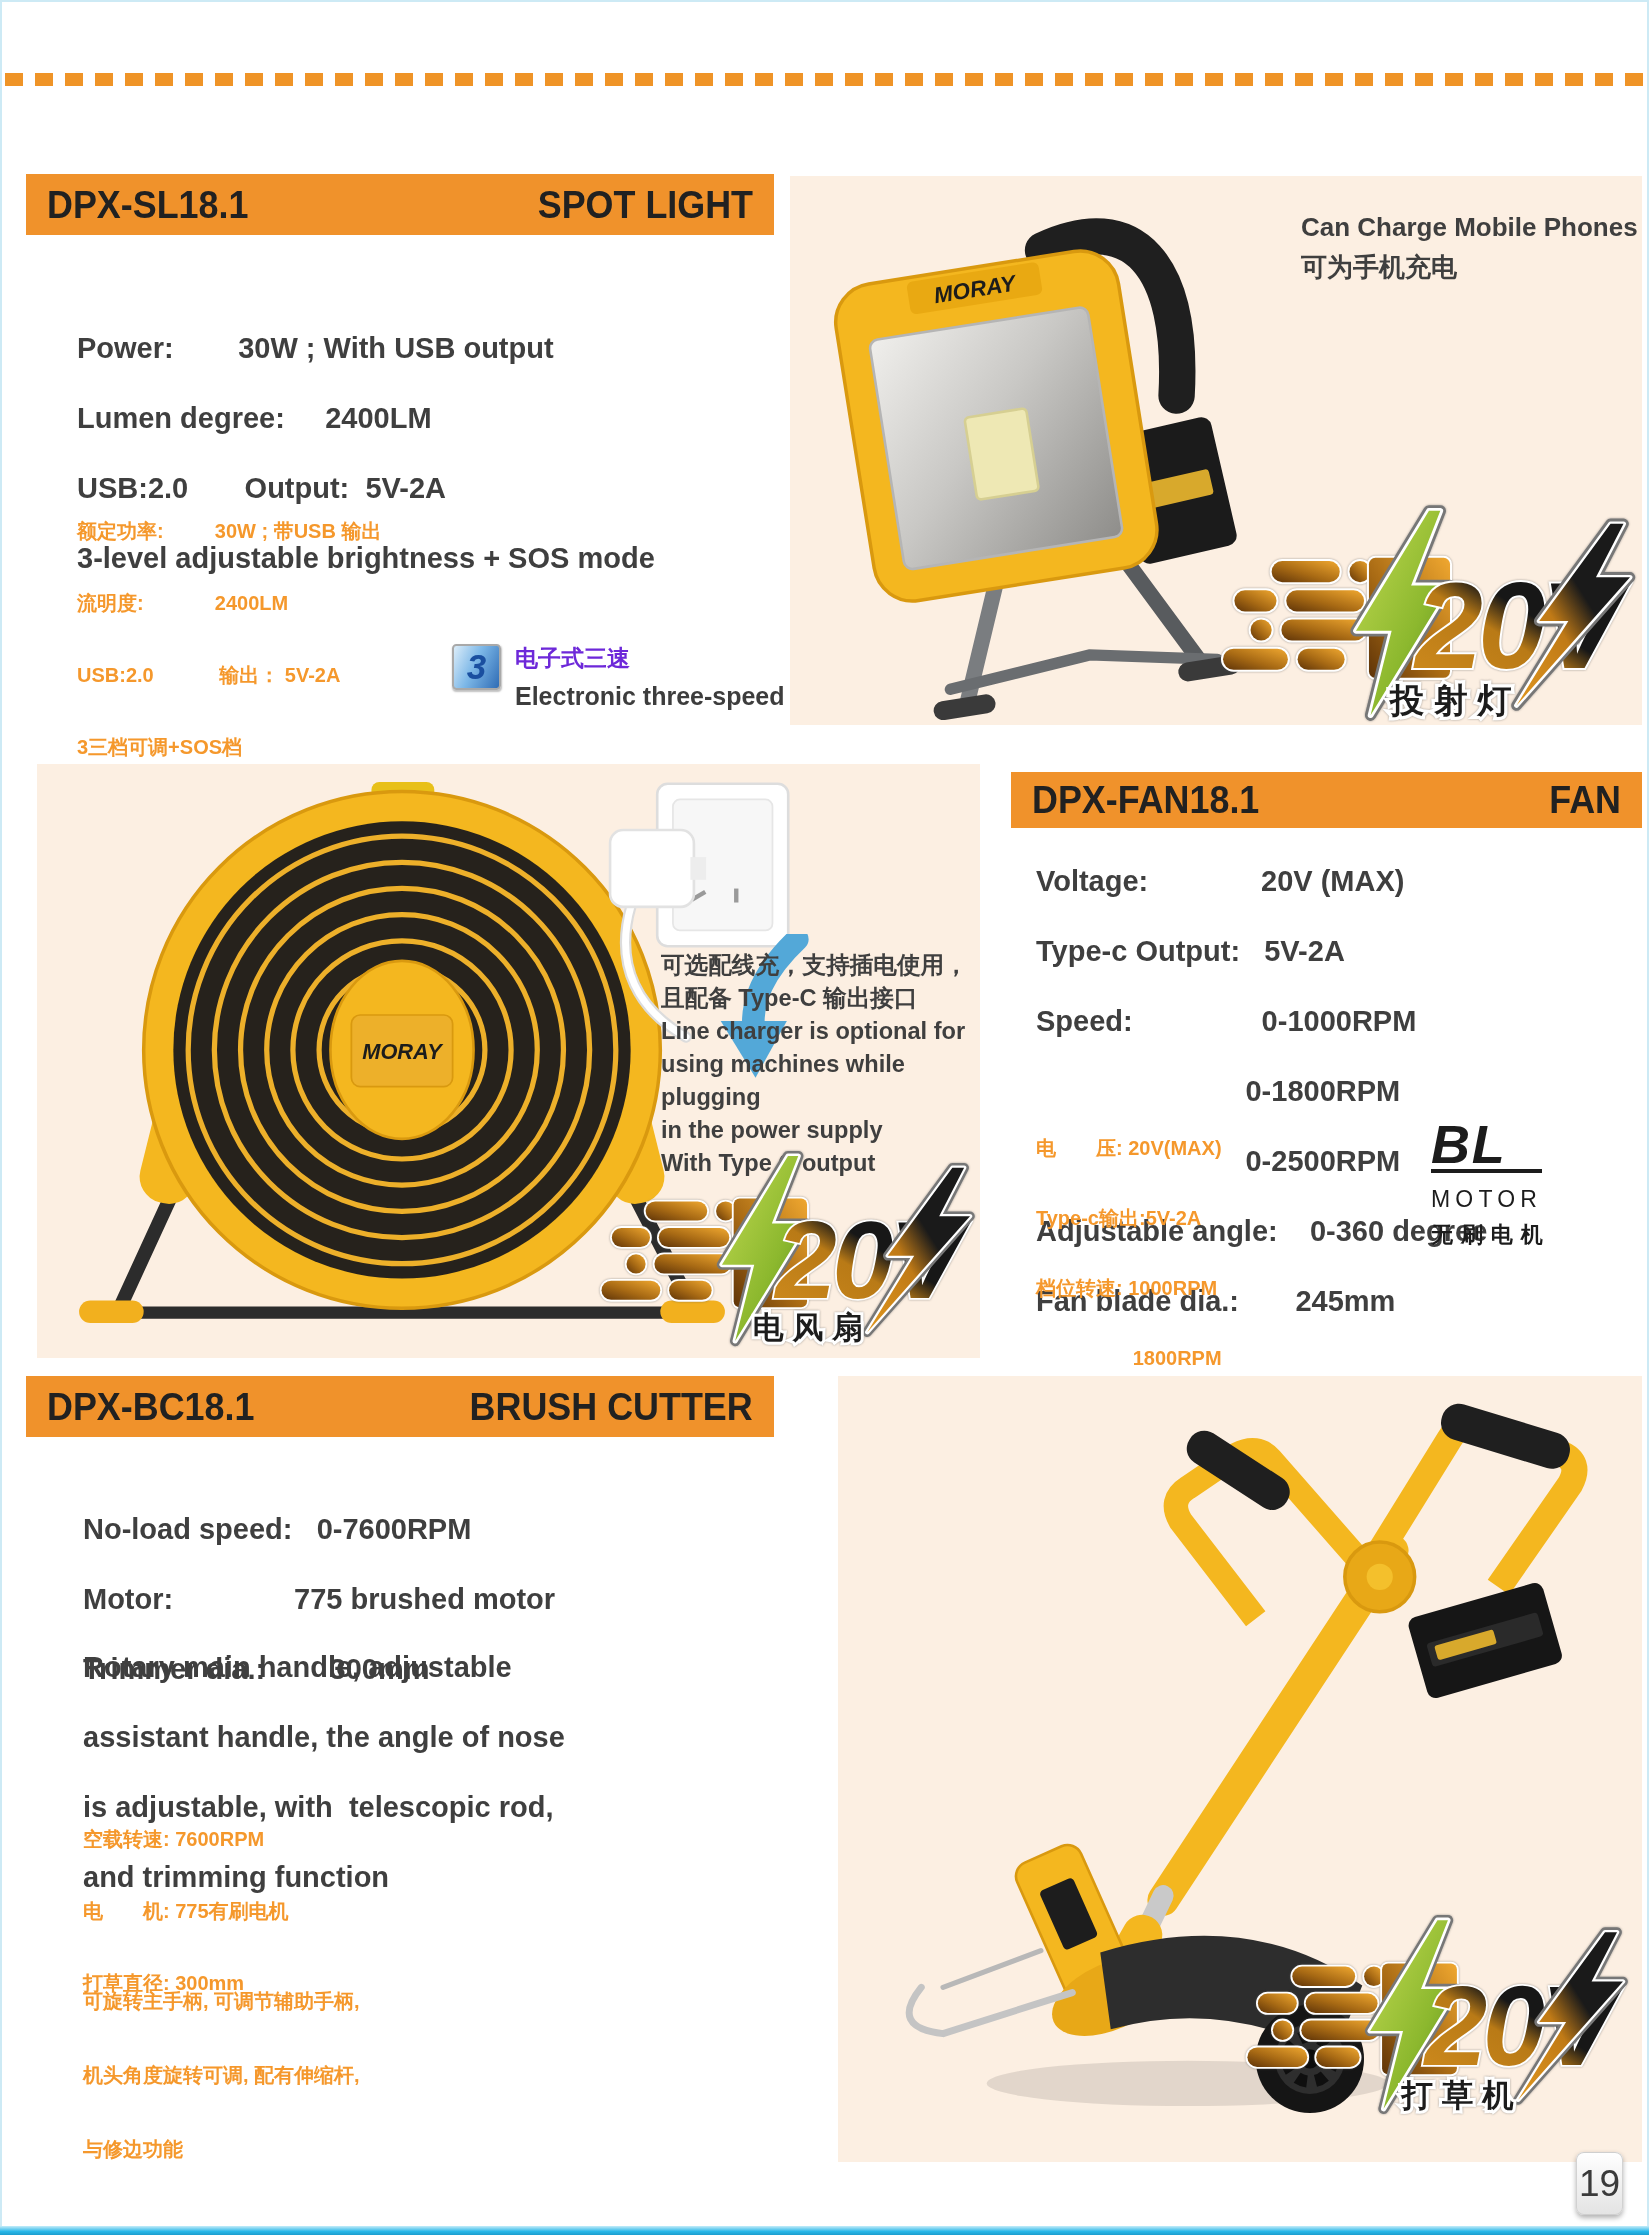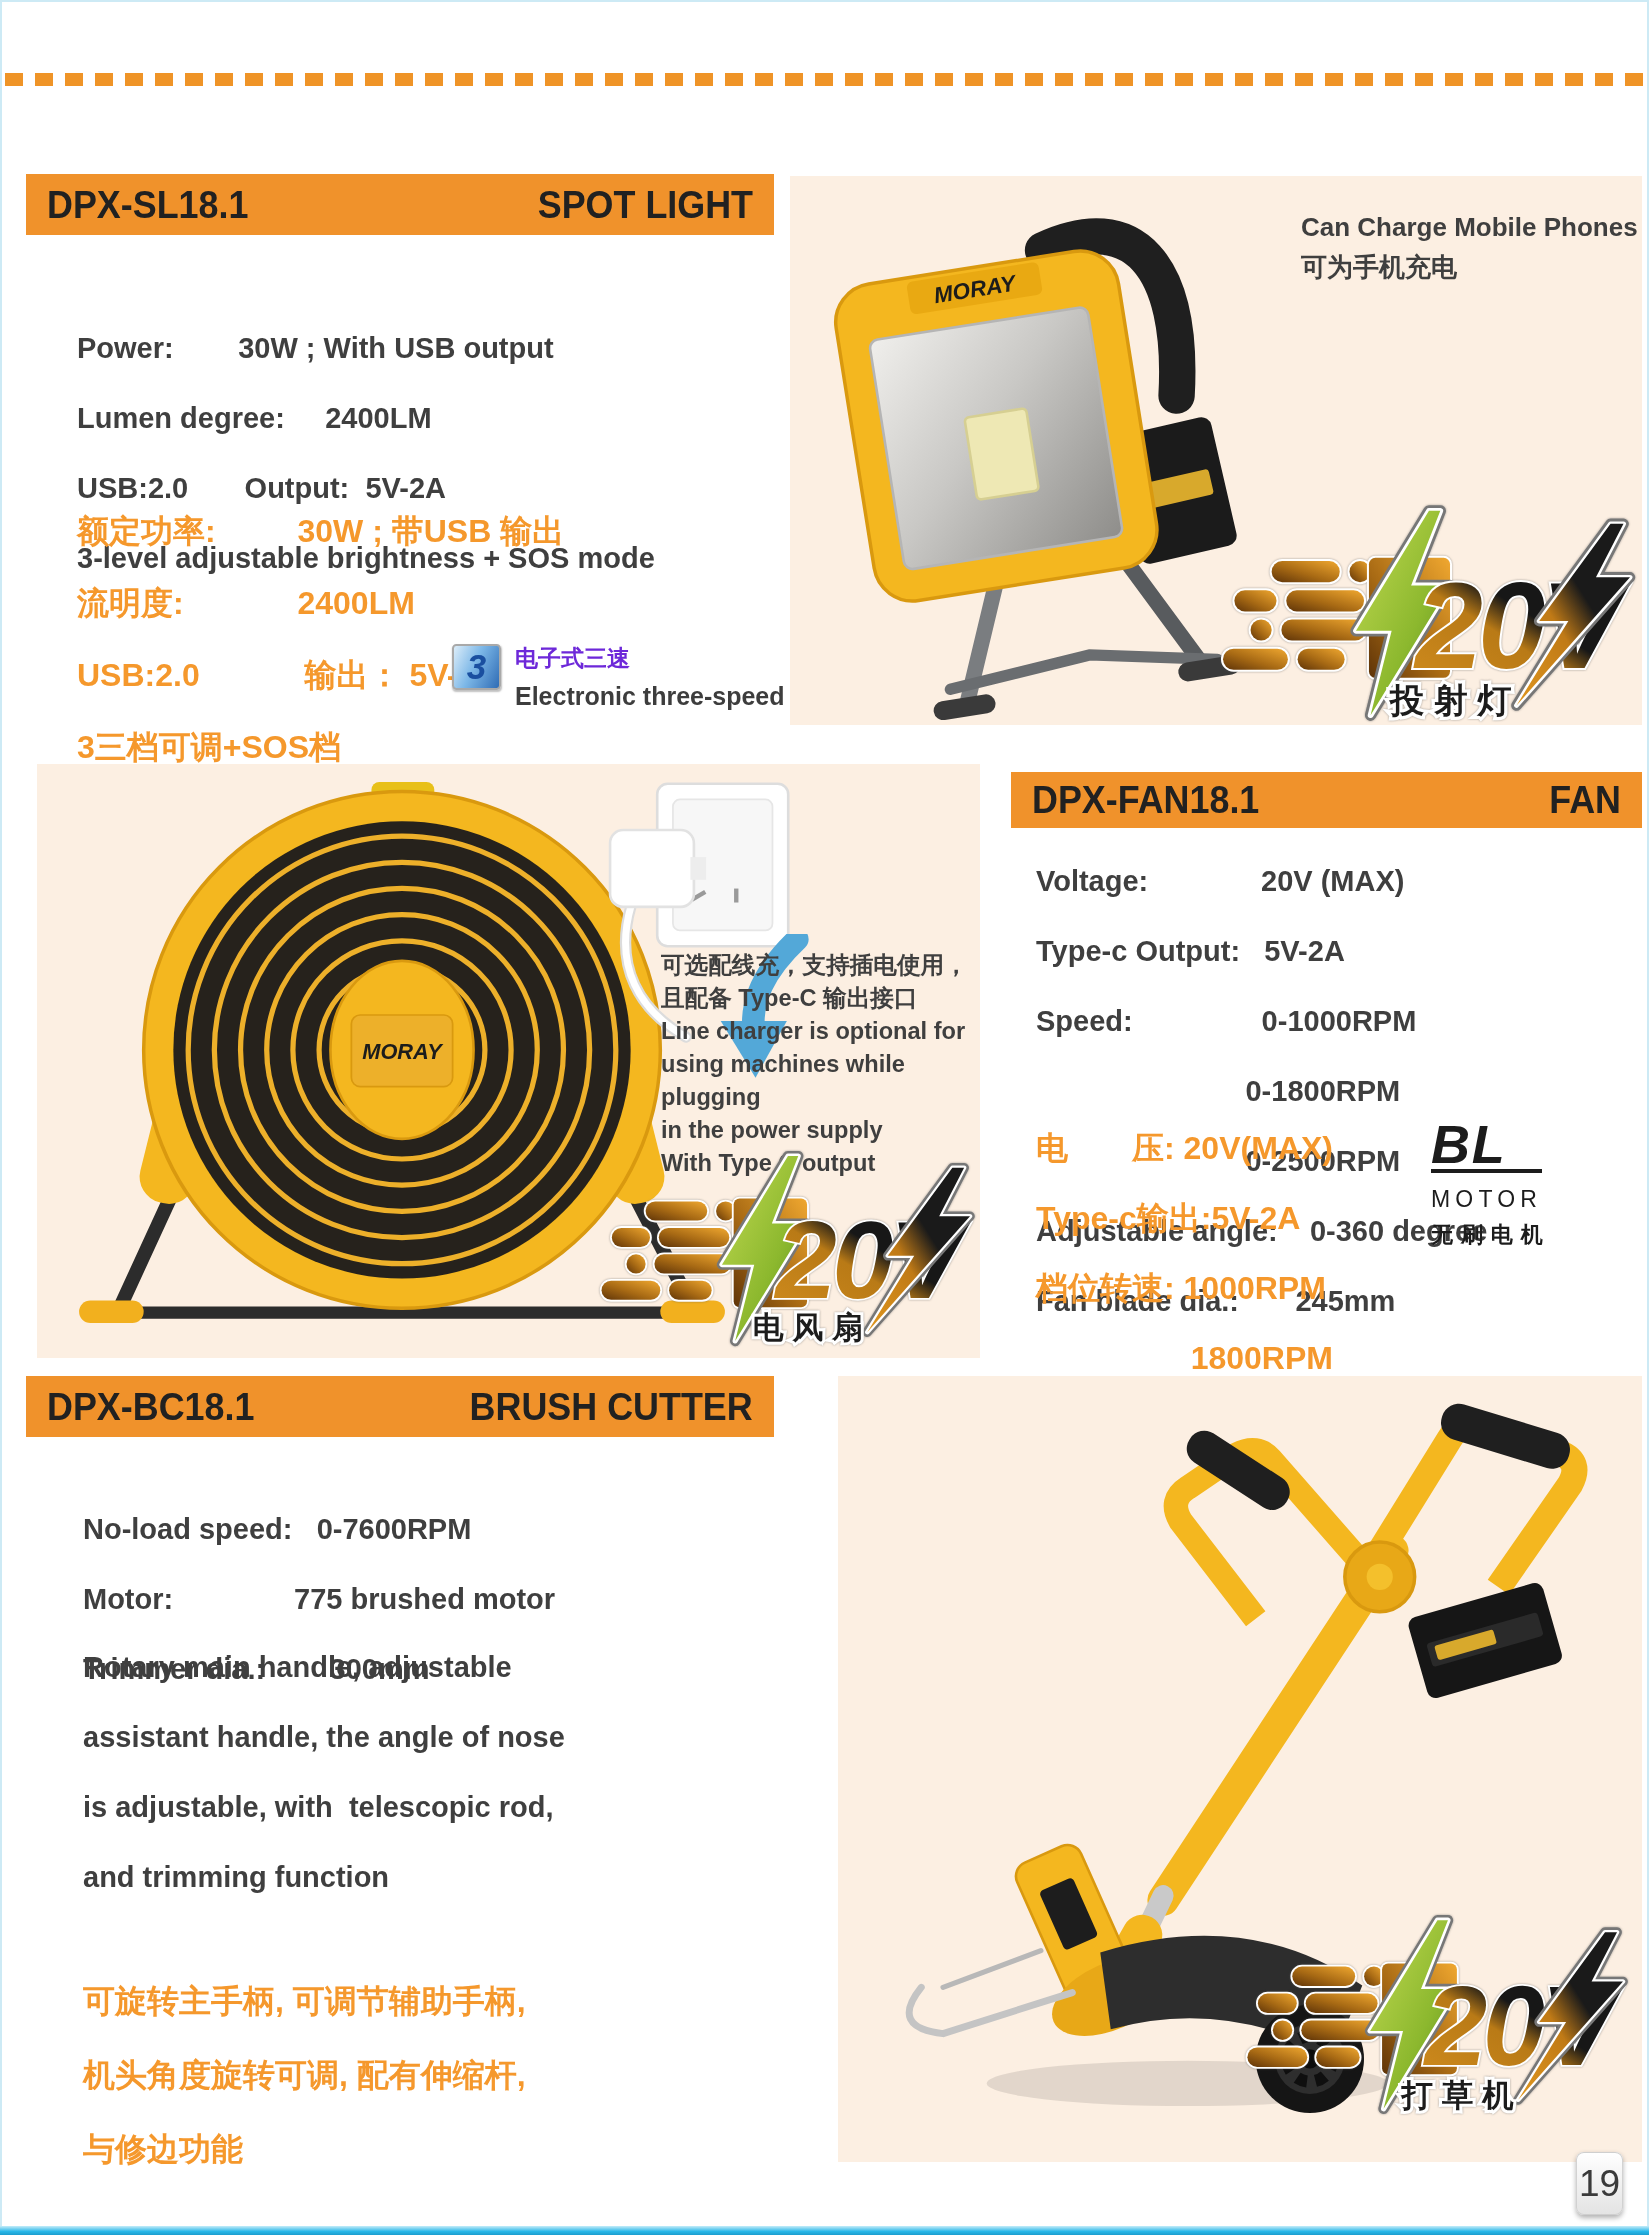--- a/index.html
+++ b/index.html
@@ -9,21 +9,21 @@
   .dashes{position:absolute;top:73px;left:5.2px;right:5.2px;height:13px;
           background:repeating-linear-gradient(to right,#ef9427 0 18.3px,transparent 18.3px 30px);}
   .hdr{position:absolute;height:61px;background:#f0922b;display:flex;align-items:center;
        justify-content:space-between;padding:2px 21px;box-sizing:border-box;}
   .hdr span{font-weight:700;font-size:39px;color:#212121;letter-spacing:0px;
             transform:scaleX(.92);transform-origin:left center;white-space:nowrap;}
   .hdr span.right{transform-origin:right center;}
   .specs{position:absolute;white-space:pre;}
   .specs .line{font-weight:700;}
   .en .line{font-size:29px;line-height:38px;color:#3f3f3f;}
-  .cn .line{font-size:32px;line-height:40px;color:#f5982c;}
+  .cn .line{font-size:20px;line-height:40px;color:#f5982c;}
   .imgbox{position:absolute;background:#fcefe2;}
   .callout{position:absolute;font-weight:700;color:#3f3f3f;}
   .badge3{position:absolute;display:flex;gap:14px;align-items:flex-start;}
   .badge3 .cube{width:45px;height:42px;border:2.6px solid #a9a9a9;border-radius:4.4px;
     background:linear-gradient(115deg,#dcedf9 0%,#7db8e8 45%,#2f6cb5 100%);
     display:flex;align-items:center;justify-content:center;
     font-size:35px;font-weight:700;font-style:italic;color:#1a4fa0;box-shadow:0.9px 1.7px 1.7px rgba(0,0,0,.25);}
   .badge3 .t1{font-size:23px;font-weight:700;color:#6d28d9;line-height:28px;}
   .badge3 .t2{font-size:25px;font-weight:700;color:#3d3d3d;line-height:33px;margin-top:8px;}
   .blbadge{position:absolute;color:#1c1c1c;}
@@ -269,20 +269,25 @@
     <div class="line">Trimmer dia.:        300mm</div>
   </div>
 
   <div class="specs en" style="left:83px;top:1616px;">
     <div class="line">Rotary main handle, adjustable</div>
     <div class="line">assistant handle, the angle of nose</div>
     <div class="line">is adjustable, with  telescopic rod,</div>
     <div class="line">and trimming function</div>
   </div>
 
+  <div class="specs cn" style="left:83px;top:1787px;">
+    <div class="line">空载转速: 7600RPM</div>
+    <div class="line">电　　机: 775有刷电机</div>
+    <div class="line">打草直径: 300mm</div>
+  </div>
 
   <div class="specs cn" style="left:83px;top:1948px;">
     <div class="line" style="line-height:42px;">可旋转主手柄, 可调节辅助手柄,</div>
     <div class="line" style="line-height:42px;">机头角度旋转可调, 配有伸缩杆,</div>
     <div class="line" style="line-height:42px;">与修边功能</div>
   </div>
 
   <div class="imgbox" style="left:838px;top:1376px;width:804px;height:786px;">
 
     <svg width="804" height="786" viewBox="0 0 920 900" style="position:absolute;left:0;top:0;">

